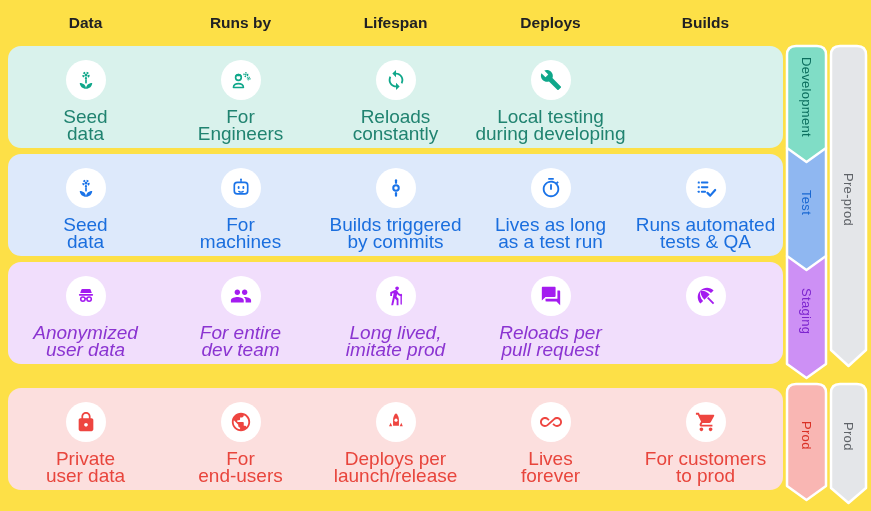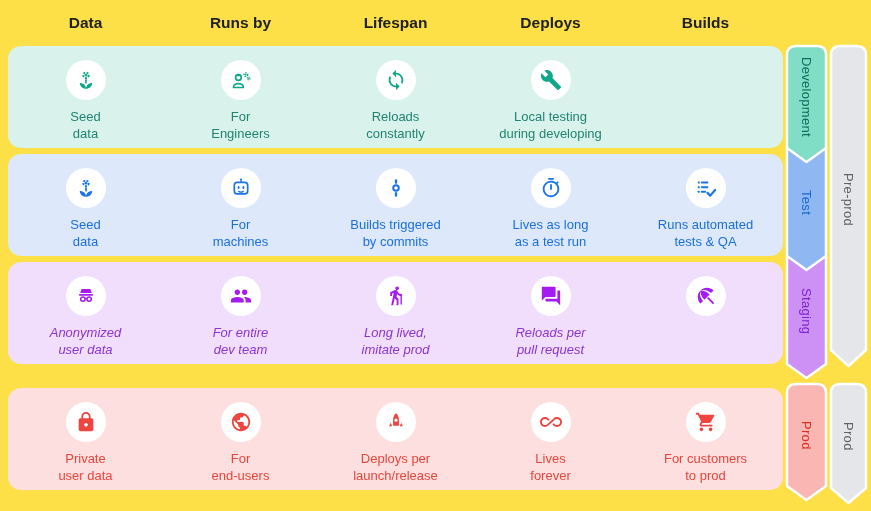--- a/index.html
+++ b/index.html
@@ -8,21 +8,21 @@
   .header{position:absolute;left:8px;top:14px;width:775px;display:grid;
           grid-template-columns:repeat(5,1fr);}
   .header span{text-align:center;font-size:15.5px;font-weight:700;color:#202124;}
   .band{position:absolute;left:8px;width:775px;height:102px;border-radius:13px;
         display:grid;grid-template-columns:repeat(5,1fr);}
   .band.b0{top:46px}.band.b1{top:154px}.band.b2{top:262px}.band.b3{top:388px}
   .cell{display:flex;flex-direction:column;align-items:center;padding-top:14px;}
   .circle{width:40px;height:40px;border-radius:50%;background:#fff;
           display:flex;align-items:center;justify-content:center;flex:0 0 auto;}
   .glyph{width:22px;height:22px;color:var(--icon,#333);display:block;}
-  .label{margin-top:8px;font-size:13px;line-height:17px;font-weight:500;text-align:center;
+  .label{margin-top:8px;font-size:19px;line-height:17px;font-weight:500;text-align:center;
          color:var(--text,#333);white-space:pre-line;}
   .ribbons{position:absolute;left:0;top:0;width:871px;height:511px;pointer-events:none;}
   .rlabel{position:absolute;display:flex;align-items:center;justify-content:center;
           writing-mode:vertical-rl;font-size:13px;font-weight:500;letter-spacing:.3px;}
   .rl-dev{left:787px;top:46px;width:39px;height:102px;}
   .rl-test{left:787px;top:150px;width:39px;height:106px;}
   .rl-staging{left:787px;top:258px;width:39px;height:106px;}
   .rl-prod{left:787px;top:384px;width:39px;height:102px;}
   .rl-preprod{left:831px;top:46px;width:35px;height:306px;}
   .rl-prodgray{left:831px;top:384px;width:35px;height:104px;}

